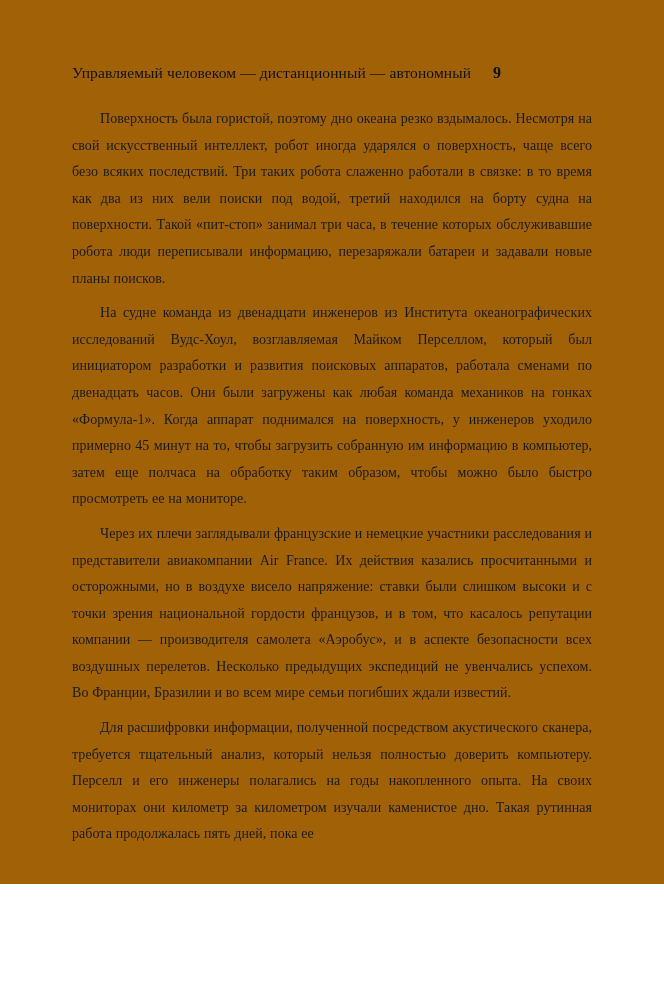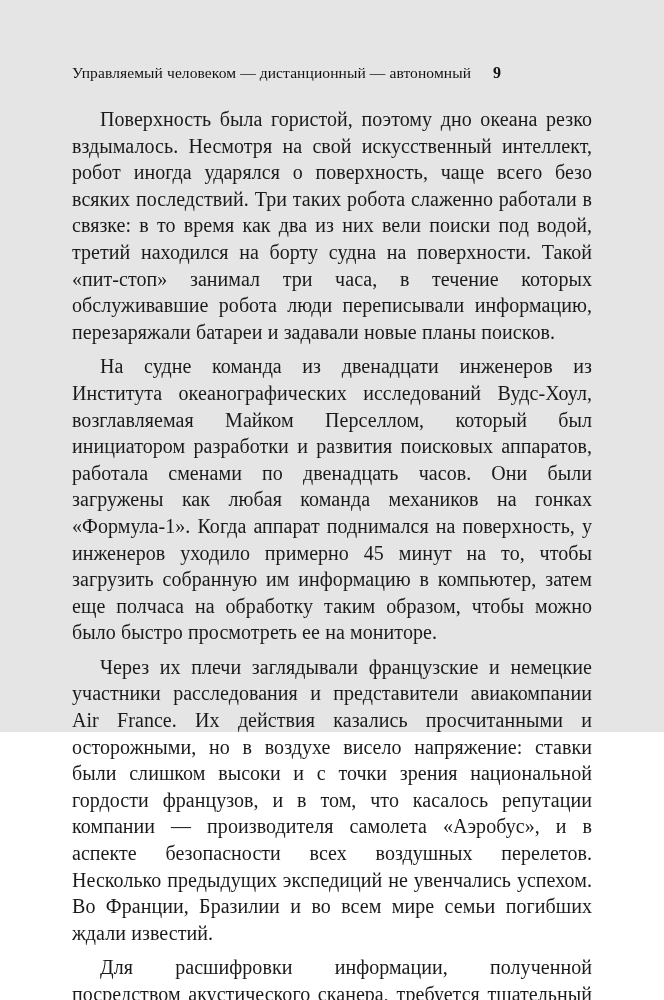--- a/index.html
+++ b/index.html
@@ -10,24 +10,24 @@
   body {
     width: 664px;
     height: 1000px;
     overflow: hidden;
     font-family: "Liberation Serif", "DejaVu Serif", serif;
     color: #1a1a1a;
   }
   .page {
     position: relative;
     width: 664px;
-    height: 732px;
+    height: 884px;
     box-sizing: border-box;
     padding: 64px 72px 40px 72px;
-    background: #e5e5e5;
+    background: #a16207;
   }
   .running-head {
     display: flex;
     align-items: baseline;
     justify-content: flex-start;
     font-size: 15.5px;
     letter-spacing: 0.1px;
     margin: 0 0 24px 0;
     color: #111111;
     white-space: nowrap;
@@ -37,21 +37,21 @@
   }
   .running-head .rh-folio {
     margin-left: 22px;
     font-weight: bold;
     font-size: 16px;
   }
   .body-text p {
     margin: 0;
     text-align: justify;
     text-indent: 28px;
-    font-size: 20px;
+    font-size: 14px;
     line-height: 26.6px;
     letter-spacing: 0.05px;
     -webkit-hyphens: manual;
     hyphens: manual;
     word-spacing: 0.2px;
   }
   .body-text p + p {
     margin-top: 8px;
   }
 </style>

